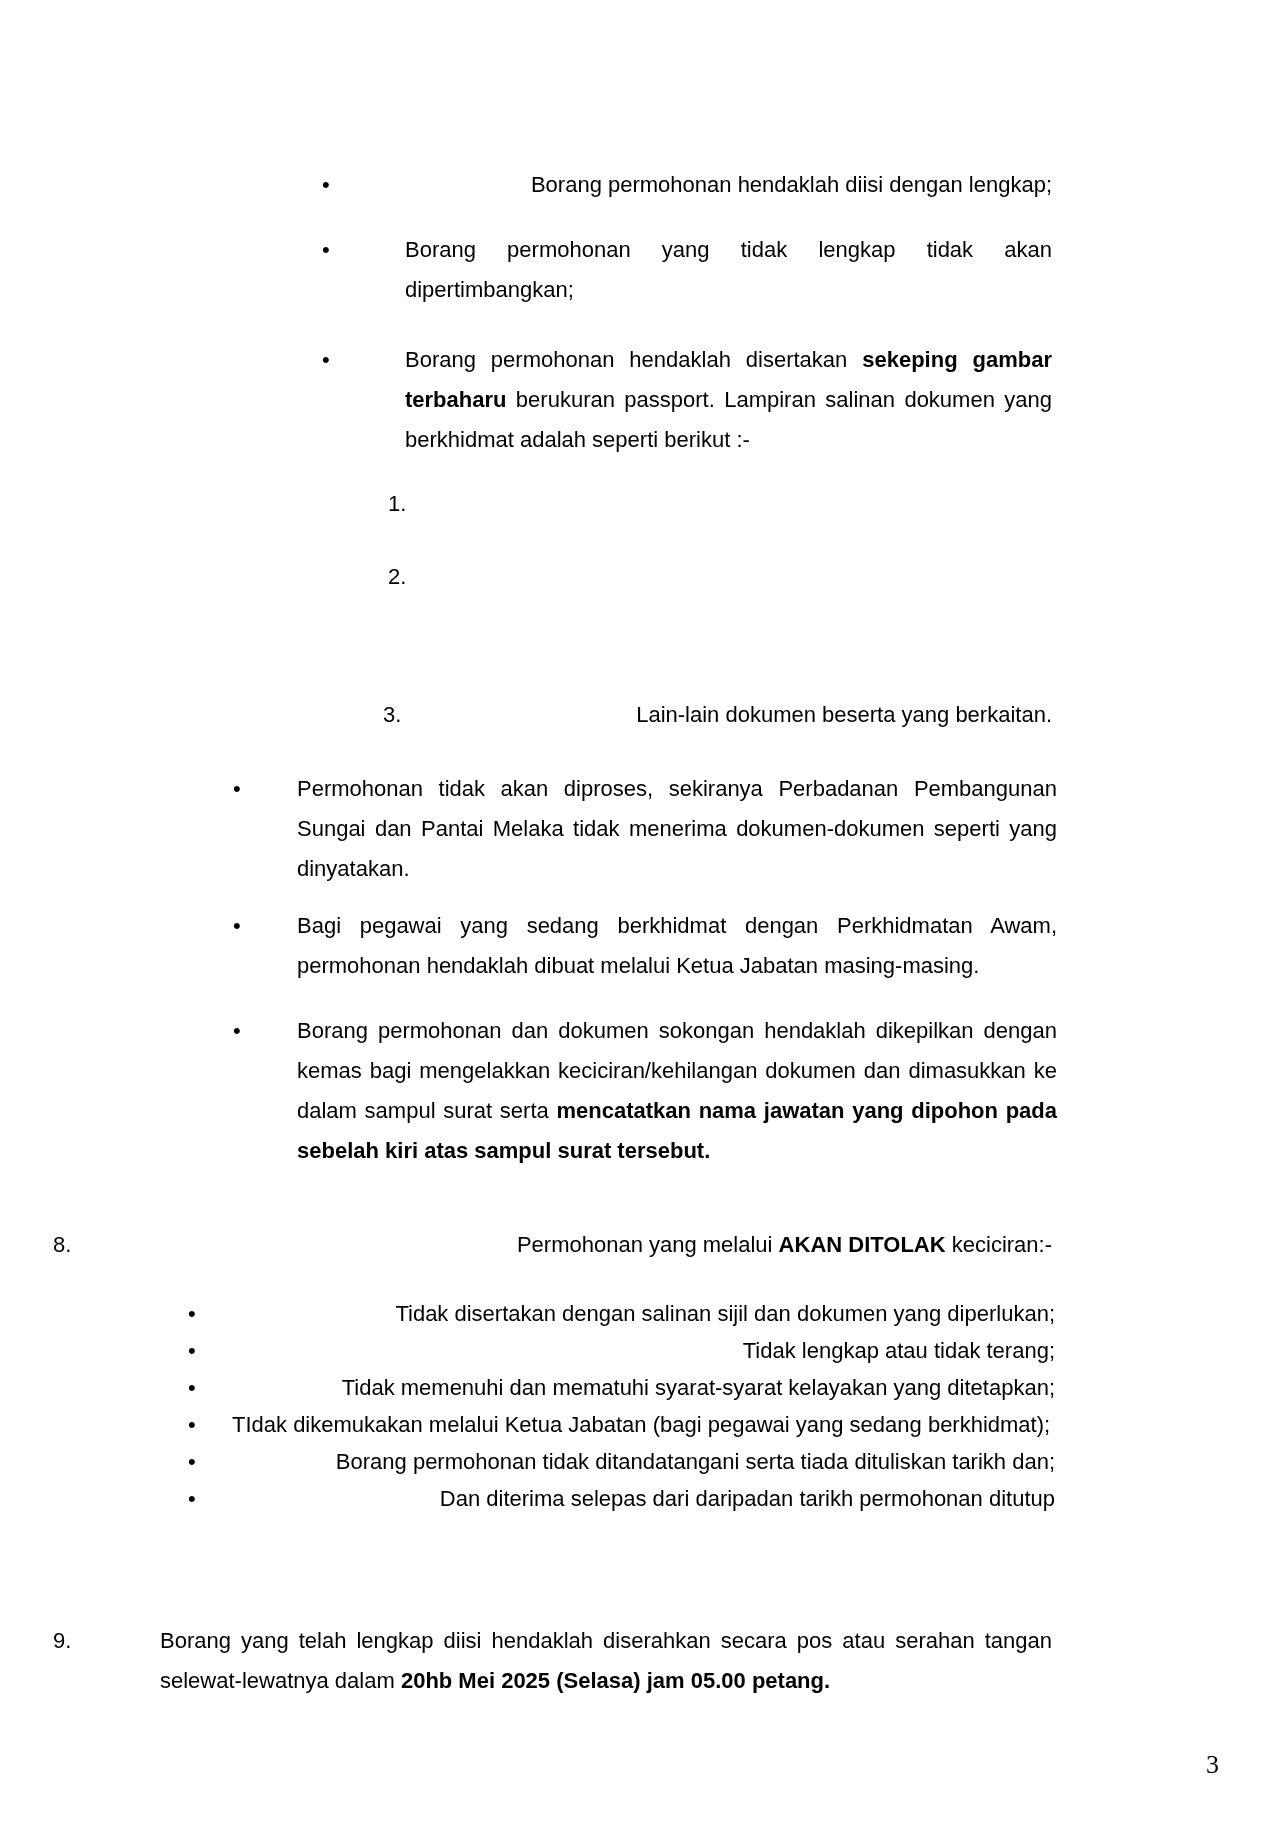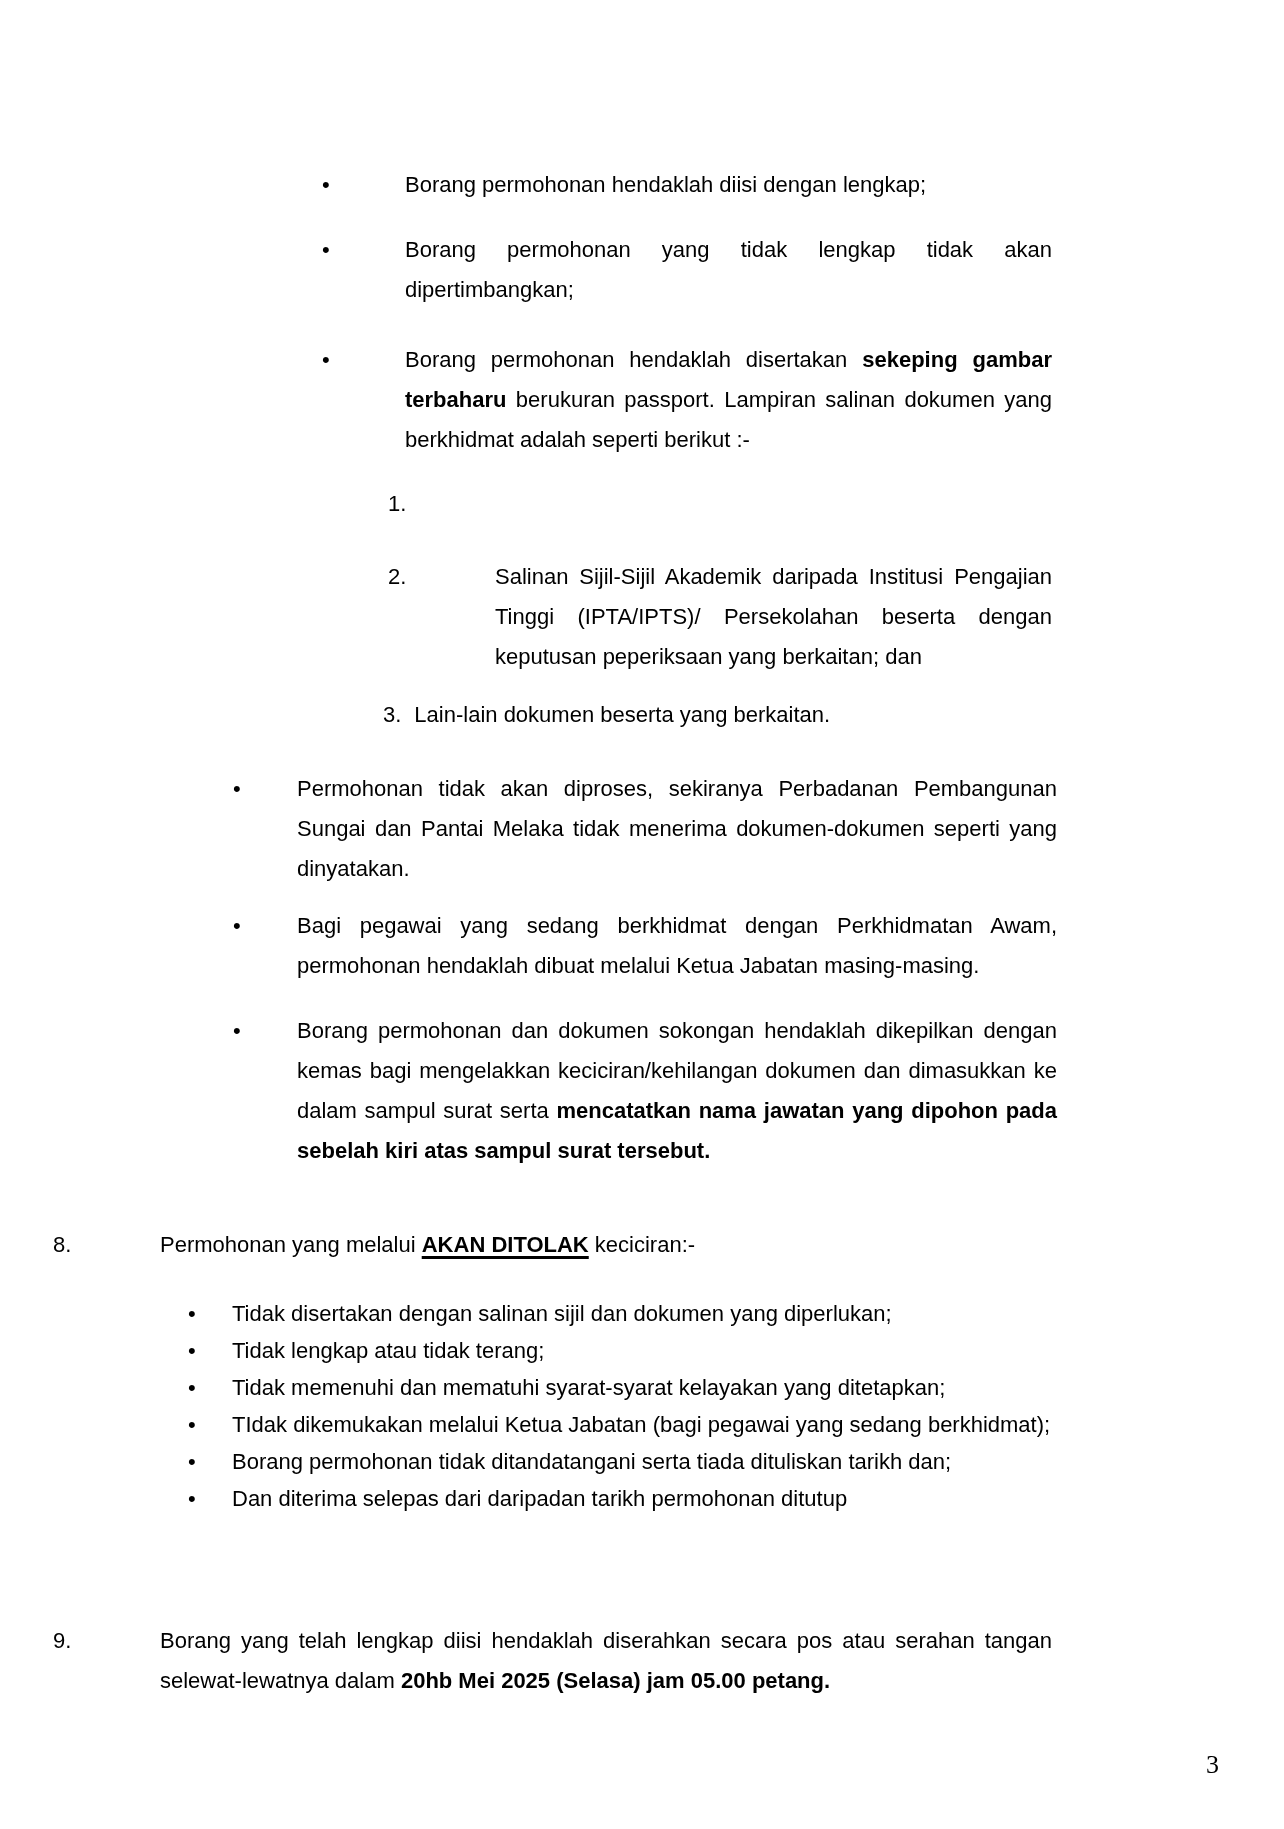--- a/index.html
+++ b/index.html
@@ -16,21 +16,21 @@
   .page { position: absolute; inset: 0; background: #ffffff; }
 
   .row { position: absolute; display: flex; align-items: flex-start; }
 
   .marker {
     flex: 0 0 auto;
     white-space: nowrap;
     text-align: left;
   }
   .txt { flex: 1 1 auto; text-align: justify; }
-  .txt.left { text-align: left; }
+  .txt.left { text-align: right; }
 
   
   .l1 { left: 322px; right: 232px; }
   .l1 .marker { width: 83px; }
 
   
   .num { left: 388px; right: 232px; }
   .num .marker { width: 107px; }
   .num.tight { left: 383px; }
   .num.tight .marker { width: auto; margin-right: 13px; }
@@ -42,21 +42,21 @@
   
   .itemrow { left: 53px; right: 232px; }
   .itemrow .marker { width: 107px; }
 
   
   .sublist { position: absolute; left: 188px; right: 229px; top: 1295px; line-height: 37px; }
   .sublist .srow { display: flex; align-items: flex-start; }
   .sublist .marker { width: 44px; }
 
   .b { font-weight: bold; }
-  .u { text-decoration: underline; text-decoration-thickness: 2.5px; text-underline-offset: 4px; }
+  .u { text-decoration-thickness: 2.5px; text-underline-offset: 4px; }
 
   .pageno {
     position: absolute; top: 1752px; left: 1206px;
     font-family: "Liberation Serif", serif;
     font-size: 26px; line-height: 26px;
   }
 </style>
 </head>
 <body>
 
@@ -73,21 +73,20 @@
   <div class="row l1" style="top:340px">
     <span class="marker">•</span>
     <div class="txt"><span>Borang permohonan hendaklah disertakan </span><span class="b">sekeping gambar terbaharu</span><span> berukuran passport. Lampiran salinan dokumen yang berkhidmat adalah seperti berikut :-</span></div>
   </div>
 
   <div class="row num" style="top:484px">
     <span class="marker">1.</span>
   </div>
   <div class="row num" style="top:557px">
     <span class="marker">2.</span>
-    <div class="txt"><span>Salinan Sijil-Sijil Akademik daripada Institusi Pengajian Tinggi (IPTA/IPTS)/ Persekolahan beserta dengan keputusan peperiksaan yang berkaitan; dan</span></div>
   </div>
   <div class="row num tight" style="top:695px">
     <span class="marker">3.</span>
     <div class="txt left"><span>Lain-lain dokumen beserta yang berkaitan.</span></div>
   </div>
 
   <div class="row l2" style="top:769px">
     <span class="marker">•</span>
     <div class="txt"><span>Permohonan tidak akan diproses, sekiranya Perbadanan Pembangunan Sungai dan Pantai Melaka tidak menerima dokumen-dokumen seperti yang dinyatakan.</span></div>
   </div>

